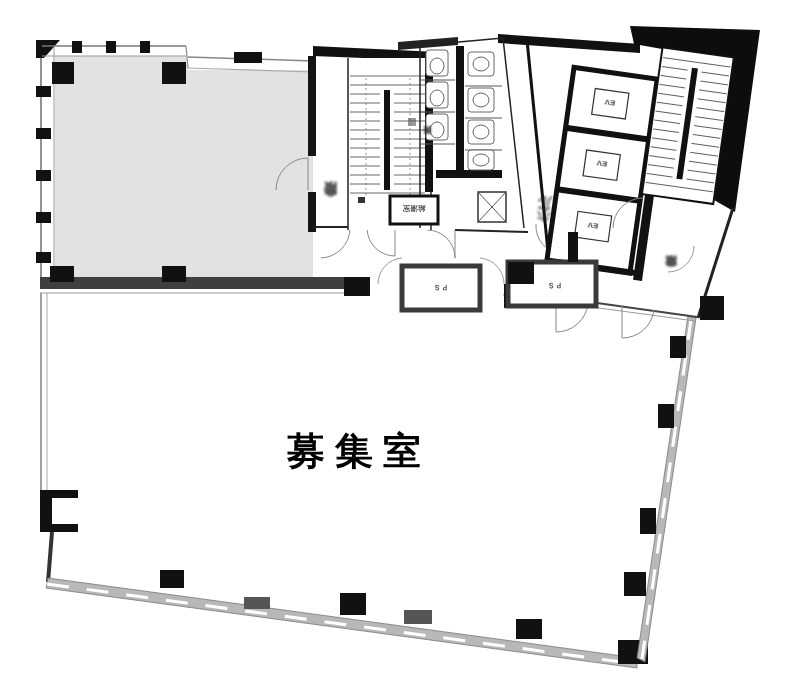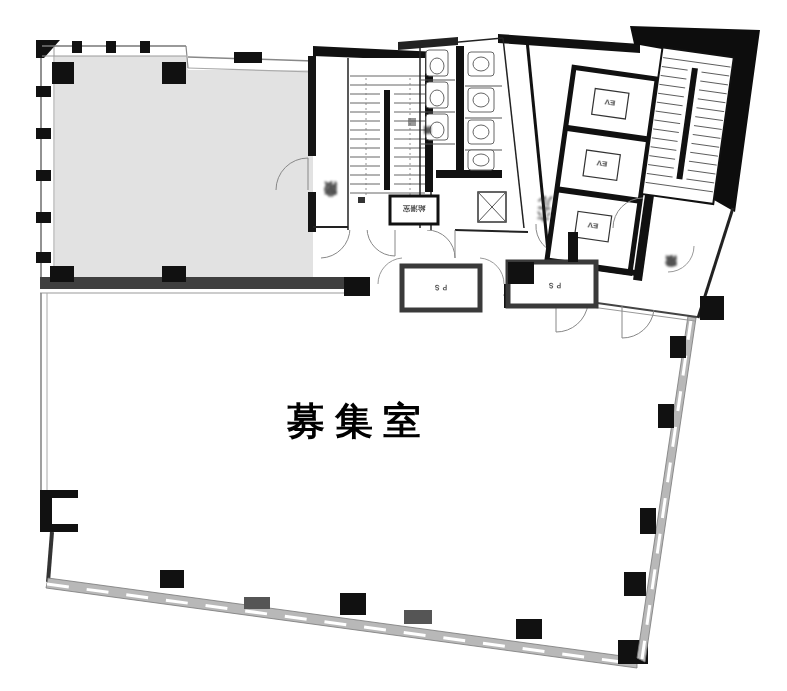--- a/index.html
+++ b/index.html
@@ -1,20 +1,20 @@
 <!DOCTYPE html>
 <html><head>
 <meta charset="utf-8">
 <style>
   html,body{margin:0;padding:0;background:#fff;}
   #plan{position:relative;width:787px;height:691px;background:#fff;overflow:hidden;
         font-family:"Liberation Sans",sans-serif;}
   #plan svg{position:absolute;left:0;top:0;}
   .ov{position:absolute;pointer-events:none;color:#111;}
-  .main-label{font-size:38px;font-weight:bold;letter-spacing:10px;color:#000;}
+  .main-label{font-size:38px;font-weight:bold;letter-spacing:10px;color:#000;margin-top:30px;}
   .v-label{writing-mode:vertical-rl;text-orientation:upright;transform:rotate(180deg);
            filter:blur(0.8px);opacity:.78;font-weight:bold;color:#222;}
   .t-label{transform:rotate(180deg);filter:blur(0.6px);opacity:.8;text-align:center;
            font-weight:bold;color:#222;}
   .ev-label{transform:rotate(188deg);filter:blur(0.5px);opacity:.85;text-align:center;
             font-weight:bold;color:#222;}
 </style>
 </head>
 <body>
 

